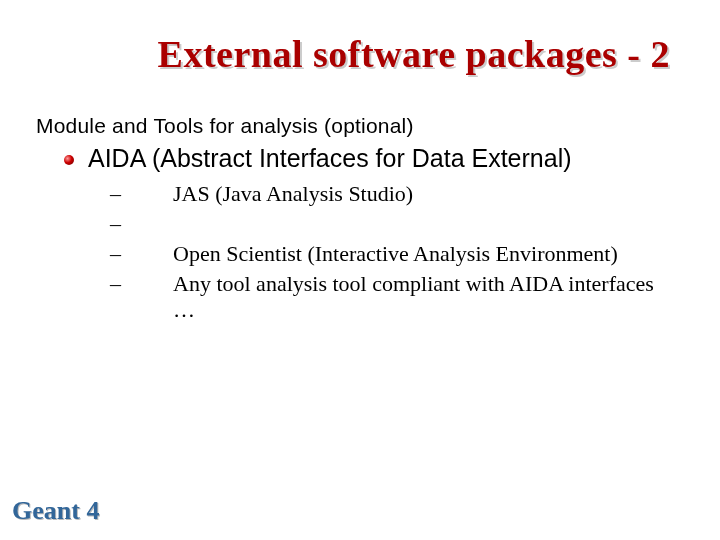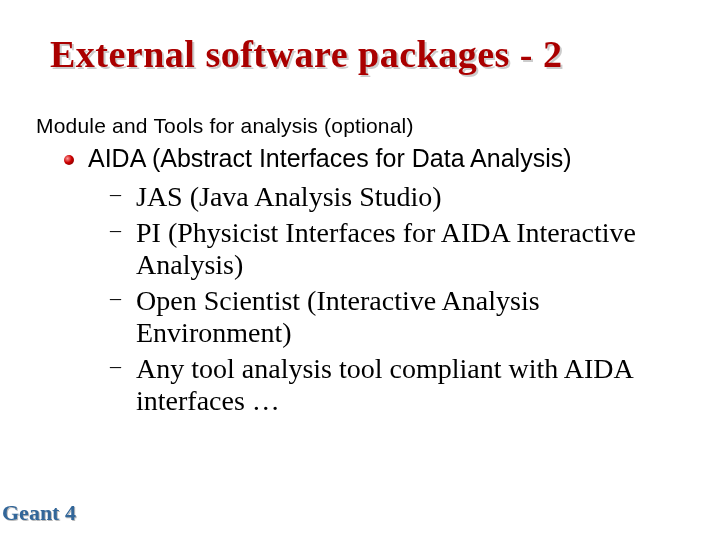--- a/index.html
+++ b/index.html
@@ -2,21 +2,21 @@
 <html><head>
 <meta charset="utf-8">
 <style>
   * { margin: 0; padding: 0; box-sizing: border-box; }
   html, body { width: 720px; height: 540px; background: #fff; font-family: Arial, Helvetica, sans-serif; color: #000; }
   .slide { position: relative; width: 720px; height: 540px; padding: 32px 50px 20px 50px; }
   .title {
     font-family: "Comic Sans MS", "Comic Sans", cursive;
     font-size: 38px;
     color: #aa0000;
-    text-align: left;
+    text-align: right;
     letter-spacing: 0.5px;
     text-shadow: 2px 2px 0 #ccc;
     margin-bottom: 38px;
   }
   .subhead {
     font-size: 21px;
     margin-left: -14px;
     margin-bottom: 6px;
     letter-spacing: 0.2px;
     font-family: Arial, Helvetica, sans-serif;
@@ -49,55 +49,55 @@
     margin-bottom: 4px;
   }
   .dash {
     font-family: "Times New Roman", Times, serif;
     font-size: 22px;
     color: #000;
     min-width: 12px;
   }
   .sub-text {
     font-family: "Times New Roman", Times, serif;
-    font-size: 28px;
+    font-size: 22px;
+    margin-left: 37px;
   }
   .footer {
     position: absolute;
-    left: 2px;
+    left: 12px;
     bottom: 14px;
     font-family: "Times New Roman", Times, serif;
     font-weight: bold;
-    font-size: 22px;
+    font-size: 26px;
     color: #326699;
     text-shadow: 1px 1px 0 #bbb;
   }
 </style>
 </head>
 <body>
 
 <div class="slide">
 
   <h1 class="title">External software packages - 2</h1>
 
   <div class="subhead">Module and Tools for analysis (optional)</div>
 
   <div class="bullet-row">
     <span class="red-bullet"></span>
-    <span class="bullet-text">AIDA (Abstract Interfaces for Data Analysis)</span>
+    <span class="bullet-text">AIDA (Abstract Interfaces for Data External)</span>
   </div>
 
   <div class="sublist">
     <div class="sub-row">
       <span class="dash">–</span>
       <span class="sub-text">JAS (Java Analysis Studio)</span>
     </div>
     <div class="sub-row">
       <span class="dash">–</span>
-      <span class="sub-text">PI (Physicist Interfaces for AIDA Interactive Analysis)</span>
     </div>
     <div class="sub-row">
       <span class="dash">–</span>
       <span class="sub-text">Open Scientist (Interactive Analysis Environment)</span>
     </div>
     <div class="sub-row">
       <span class="dash">–</span>
       <span class="sub-text">Any tool analysis tool compliant with AIDA interfaces …</span>
     </div>
   </div>

